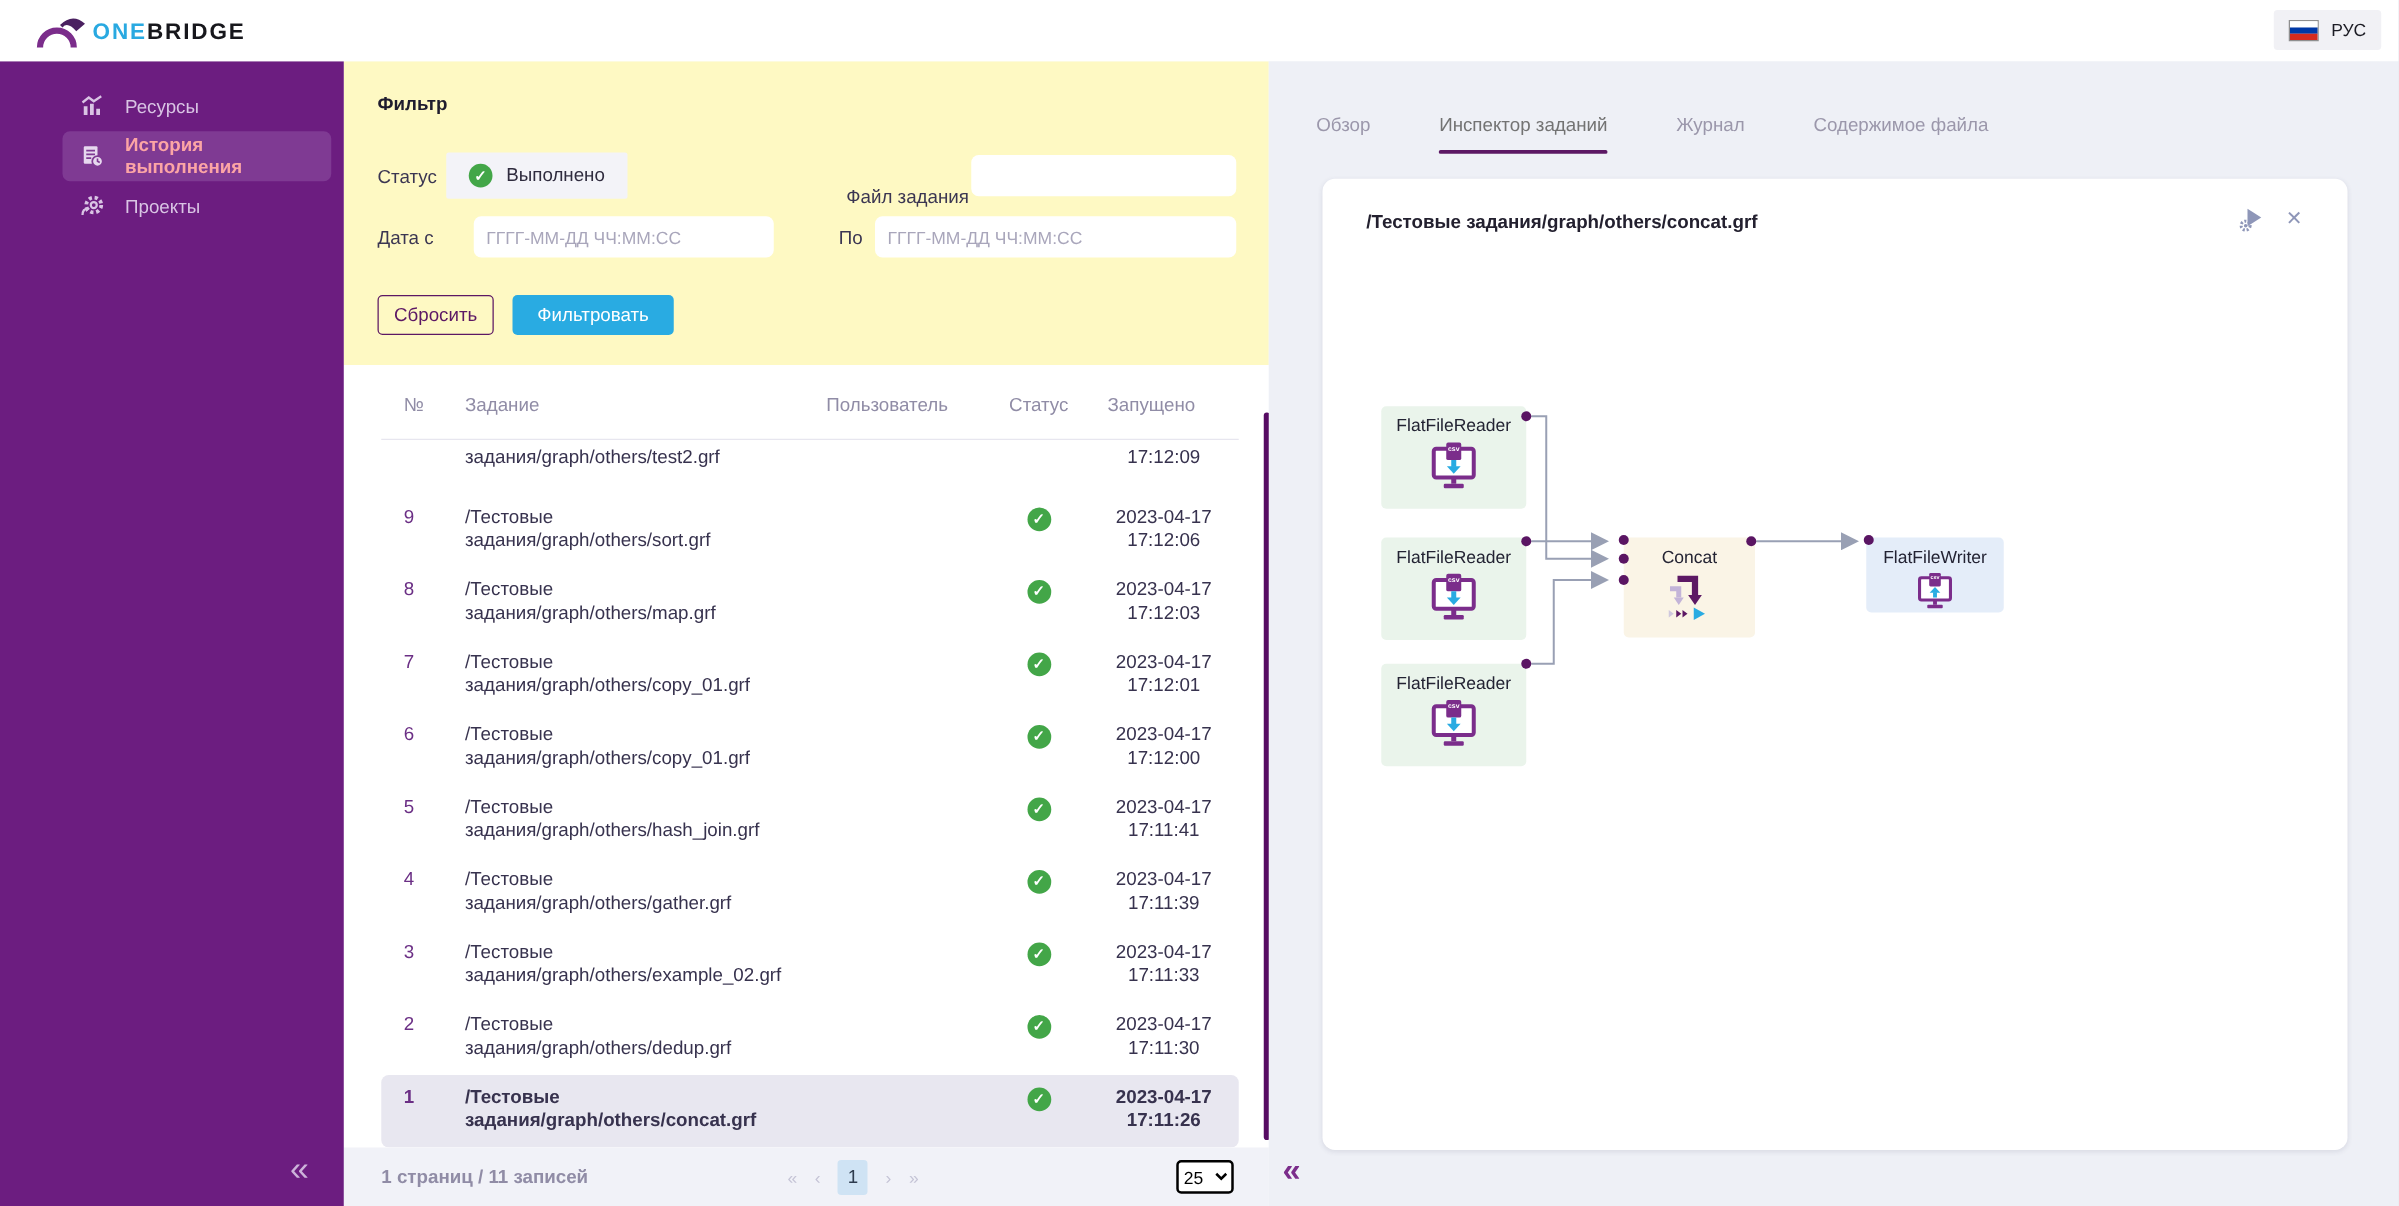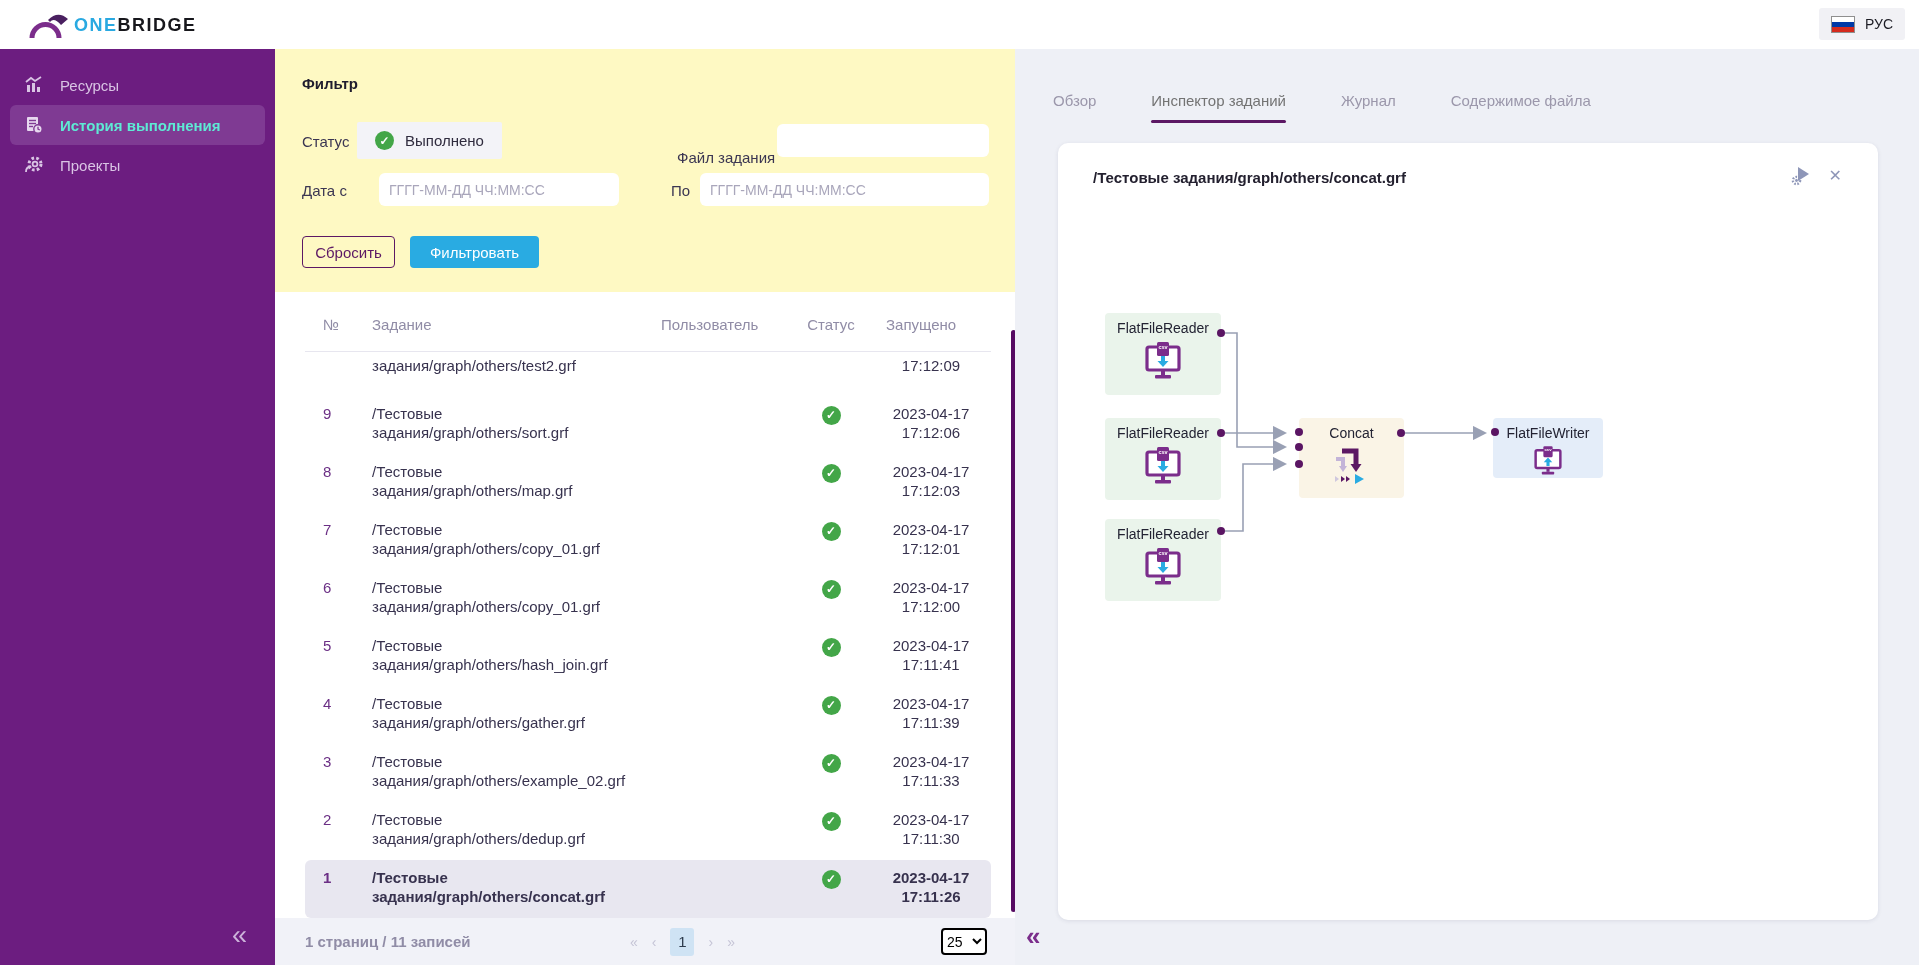--- a/index.html
+++ b/index.html
@@ -13,24 +13,24 @@
   .logo-one { color:#29a9e1; } .logo-bridge { color:#17171c; }
   .lang-btn { position:absolute; right:14px; top:8px; height:32px; display:flex; align-items:center; gap:10px;
               background:#f1f1f5; border-radius:3px; padding:0 12px; cursor:pointer; }
   .flag { width:24px; height:17px; border:1px solid #8f8f8f; display:flex; flex-direction:column; }
   .flag div { flex:1; }
   .flag .w { background:#ffffff; } .flag .b { background:#0039a6; } .flag .r { background:#d52b1e; }
   .lang-label { font-size:14px; color:#1c1c24; }
 
   
   .sidebar { position:absolute; top:49px; left:0; width:275px; height:916px; background:#6c1d80; z-index:4; }
-  .side-list { padding-top:16px; }
+  .side-list { padding-top:16px;margin-left:40px; }
   .side-item { display:flex; align-items:center; gap:16px; height:40px; margin:0 10px; padding:0 14px;
                border-radius:6px; color:#d9c4e4; font-size:15px; cursor:pointer; }
-  .side-item.active { background:#7f3a93; color:#5eead4; font-weight:700; }
+  .side-item.active { background:#7f3a93; color:#fca5a5; font-weight:700; }
   .side-item svg { flex:0 0 auto; }
   .side-collapse { position:absolute; right:28px; bottom:14px; font-size:27px; color:#cdb3da; cursor:pointer; }
 
   
   .middle { position:absolute; left:275px; top:49px; width:740px; height:916px; background:#ffffff; }
   .filter { position:absolute; top:0; left:0; width:100%; height:243px; background:#fef9c3; }
   .filter-title { position:absolute; left:27px; top:26px; font-size:15px; font-weight:700; color:#1f1c2e; }
   .flabel { position:absolute; font-size:15px; color:#3b3652; }
   .status-badge { position:absolute; left:82px; top:73px; height:37px; display:flex; align-items:center; gap:11px;
                   background:#f3f3f8; padding:0 18px; border-radius:2px; font-size:15px; color:#2f2b3e; }
@@ -77,21 +77,21 @@
   .tab.active::after { content:""; position:absolute; left:0; right:0; bottom:0; height:3px; background:#5c1864; border-radius:2px; }
   .card { position:absolute; left:43px; top:94px; width:820px; height:777px; background:#ffffff; border-radius:10px;
           box-shadow:0 1px 4px rgba(40,40,80,0.10); }
   .card-title { position:absolute; left:35px; top:26px; font-size:15px; font-weight:700; color:#23202f; }
   .card-actions { position:absolute; right:36px; top:22px; display:flex; align-items:center; gap:16px; }
   .close-x { font-size:16px; color:#8e96b8; cursor:pointer; line-height:1; }
   .panel-collapse { position:absolute; left:11px; top:872px; font-size:26px; font-weight:700; color:#7b2d8b; cursor:pointer; }
 
   
   .node { position:absolute; border-radius:4px; display:flex; flex-direction:column; align-items:center;
-          padding-top:7px; gap:3px; cursor:pointer; }
+          padding-top:7px; gap:3px; cursor:pointer;margin-top:12px; }
   .node-label { font-size:14px; color:#232333; }
   .node.reader { background:#eaf4eb; left:47px; width:116px; height:82px; }
   .node.concat { background:#faf4e6; left:241px; top:275px; width:105px; height:80px; }
   .node.writer { background:#e4edf9; left:435px; top:275px; width:110px; height:60px; }
   .graph-svg { position:absolute; left:0; top:0; pointer-events:none; }
 </style>
 </head>
 <body>
 
 <div class="app">

